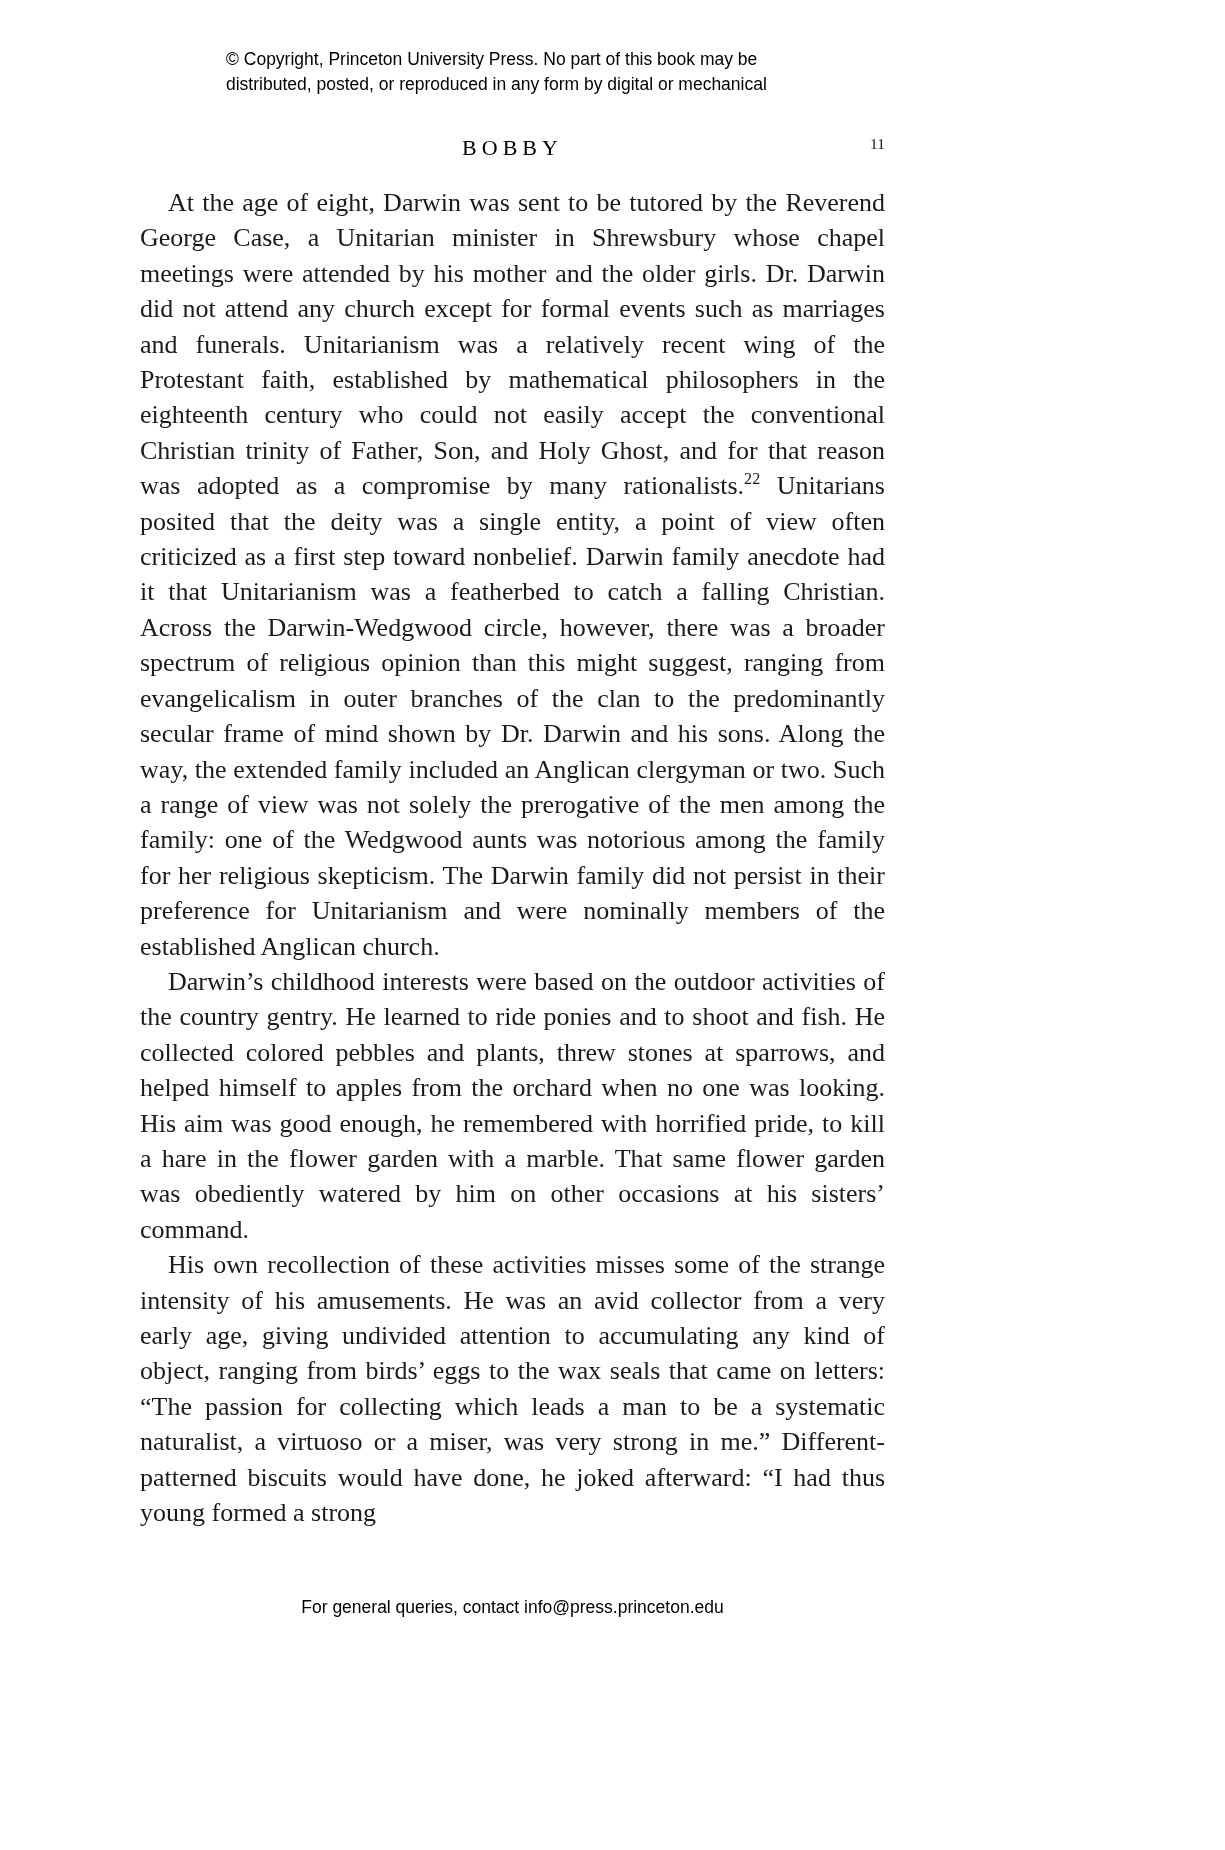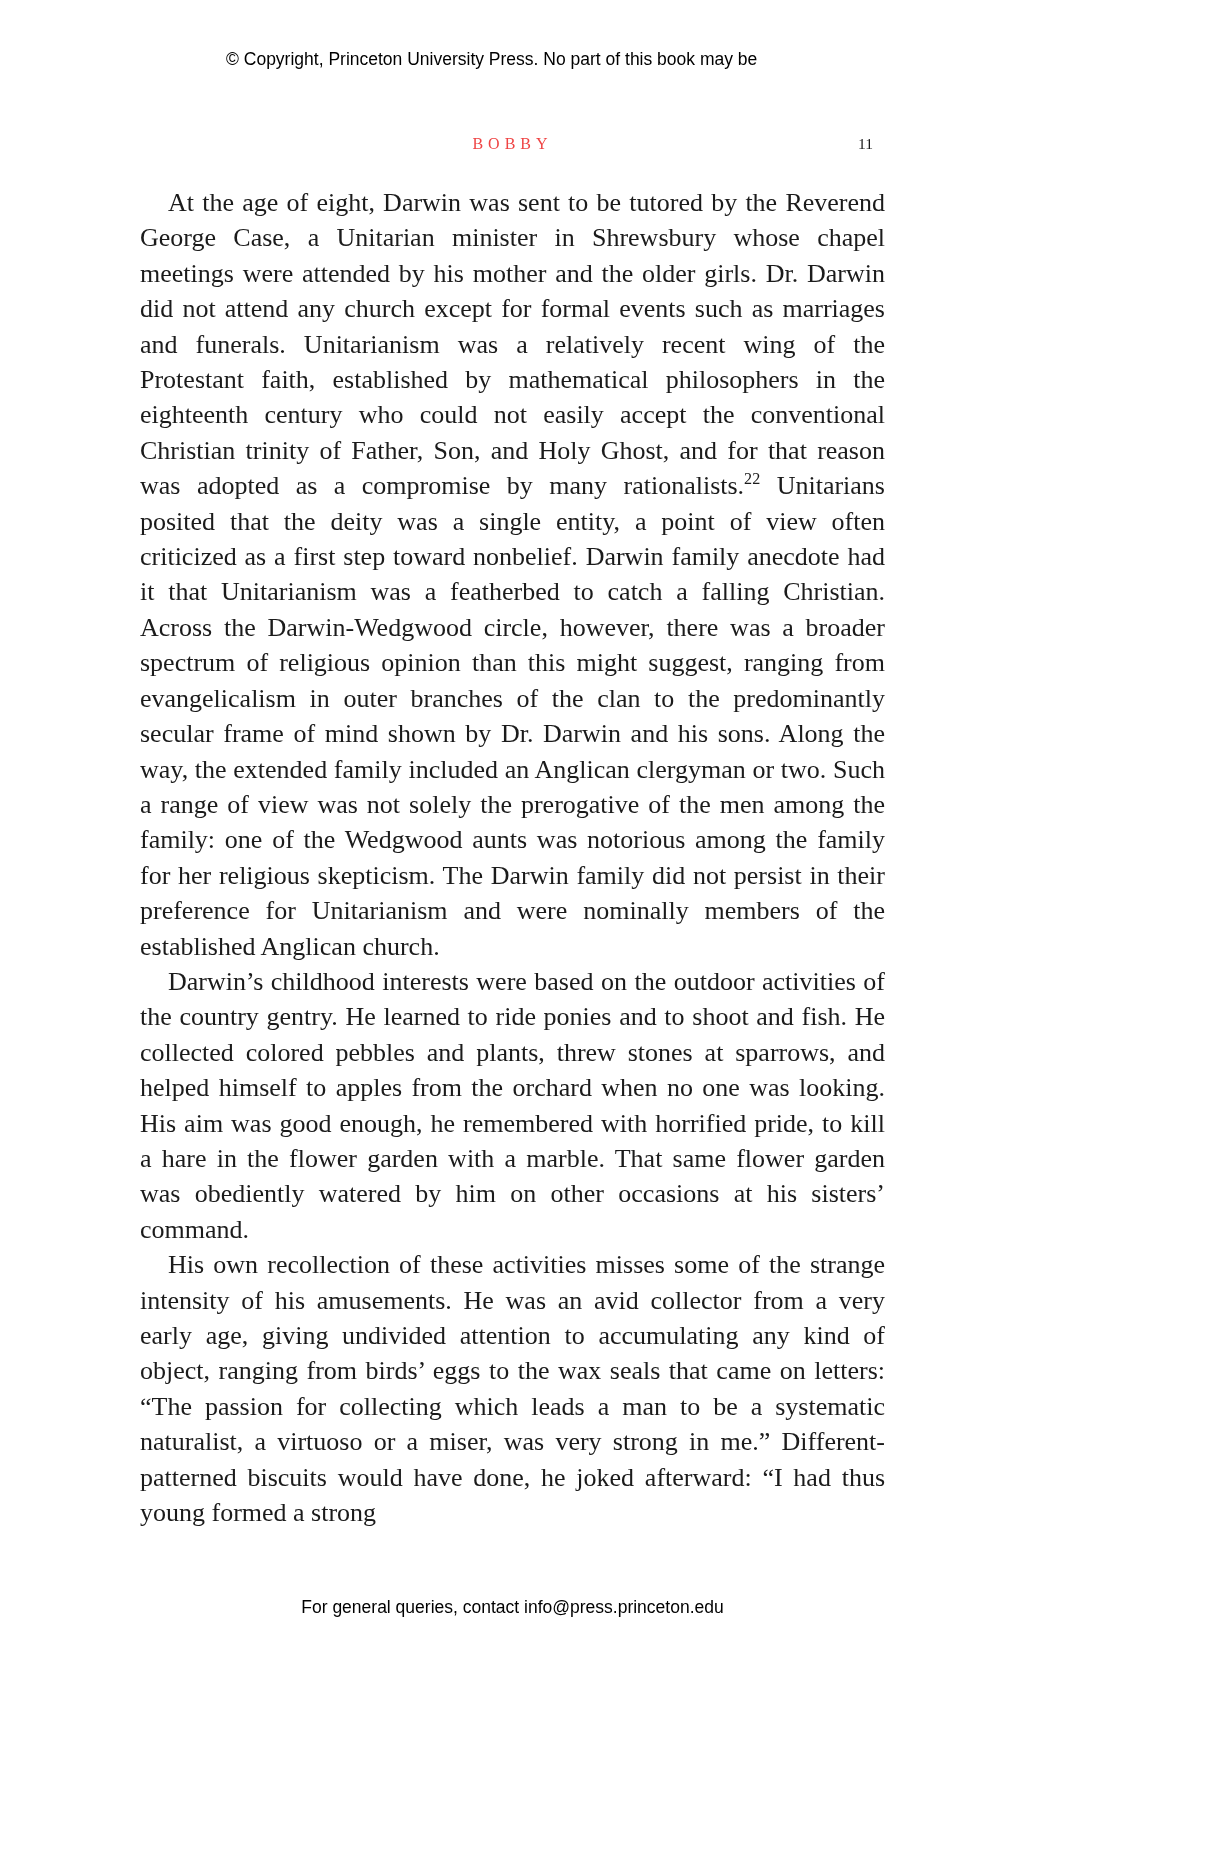--- a/index.html
+++ b/index.html
@@ -30,27 +30,27 @@
     position: absolute;
     left: 140px;
     top: 96px;
     width: 745px;
     height: 22px;
     font-family: "Liberation Serif", serif;
   }
   .runhead .chapter {
     display: block;
     text-align: center;
-    font-size: 16px;
+    font-size: 22px;
     letter-spacing: 5px;
-    color: #ef4444;
+    color: #000000;
   }
   .runhead .pagenum {
     position: absolute;
-    right: 12px;
+    right: 0;
     top: 0;
     font-size: 15.5px;
     color: #1a1a1a;
   }
   .body-text {
     position: absolute;
     left: 140px;
     top: 146px;
     width: 745px;
     font-size: 26px;
@@ -79,20 +79,21 @@
     color: #000000;
   }
 </style>
 </head>
 <body>
 
 <div class="page">
 
   <div class="copyright">
     <div>© Copyright, Princeton University Press. No part of this book may be</div>
+    <div>distributed, posted, or reproduced in any form by digital or mechanical</div>
   </div>
 
   <div class="runhead">
     <span class="chapter">BOBBY</span>
     <span class="pagenum">11</span>
   </div>
 
   <div class="body-text">
     <p><span>At the age of eight, Darwin was sent to be tutored by the Reverend George Case, a Unitarian minister in Shrewsbury whose chapel meetings were attended by his mother and the older girls. Dr. Darwin did not attend any church except for formal events such as marriages and funerals. Unitarianism was a relatively recent wing of the Protestant faith, established by mathematical philosophers in the eighteenth century who could not easily accept the conventional Christian trinity of Father, Son, and Holy Ghost, and for that reason was adopted as a compromise by many rationalists.</span><sup>22</sup><span> Unitarians posited that the deity was a single entity, a point of view often criticized as a first step toward nonbelief. Darwin family anecdote had it that Unitarianism was a featherbed to catch a falling Christian. Across the Darwin-Wedgwood circle, however, there was a broader spectrum of religious opinion than this might suggest, ranging from evangelicalism in outer branches of the clan to the predominantly secular frame of mind shown by Dr. Darwin and his sons. Along the way, the extended family included an Anglican clergyman or two. Such a range of view was not solely the prerogative of the men among the family: one of the Wedgwood aunts was notorious among the family for her religious skepticism. The Darwin family did not persist in their preference for Unitarianism and were nominally members of the established Anglican church.</span></p>
     <p>Darwin’s childhood interests were based on the outdoor activities of the country gentry. He learned to ride ponies and to shoot and fish. He collected colored pebbles and plants, threw stones at sparrows, and helped himself to apples from the orchard when no one was looking. His aim was good enough, he remembered with horrified pride, to kill a hare in the flower garden with a marble. That same flower garden was obediently watered by him on other occasions at his sisters’ command.</p>

